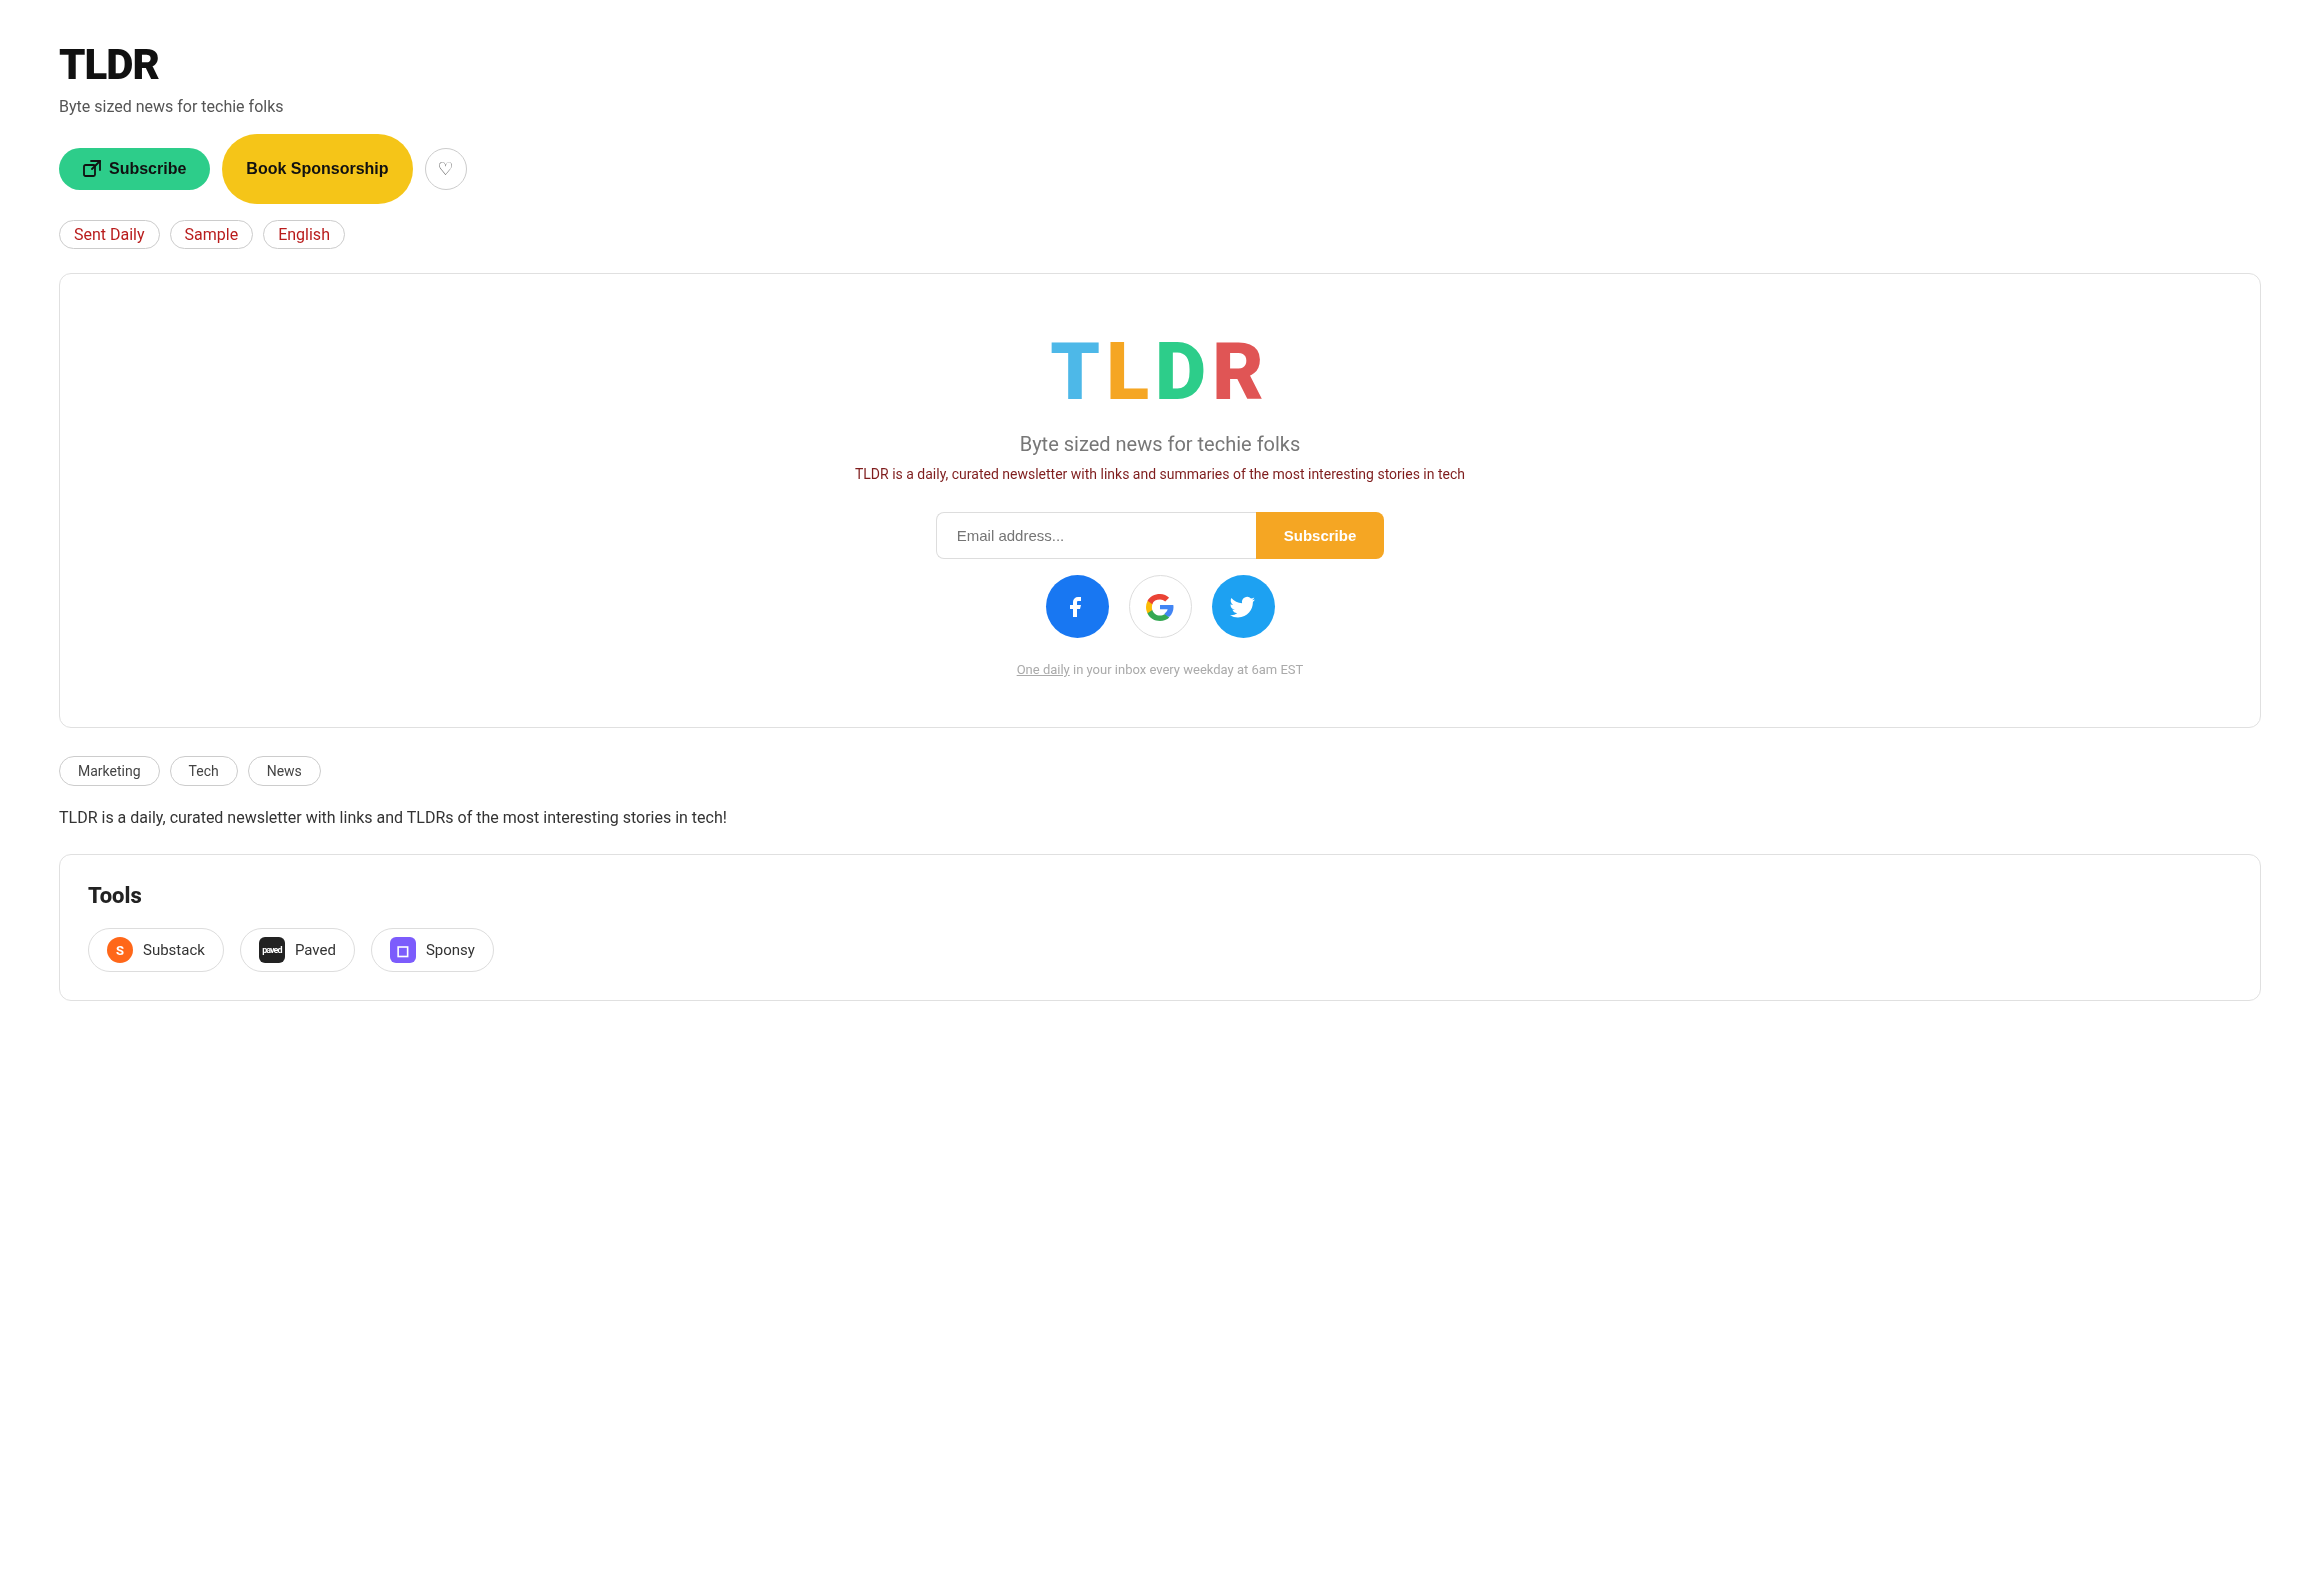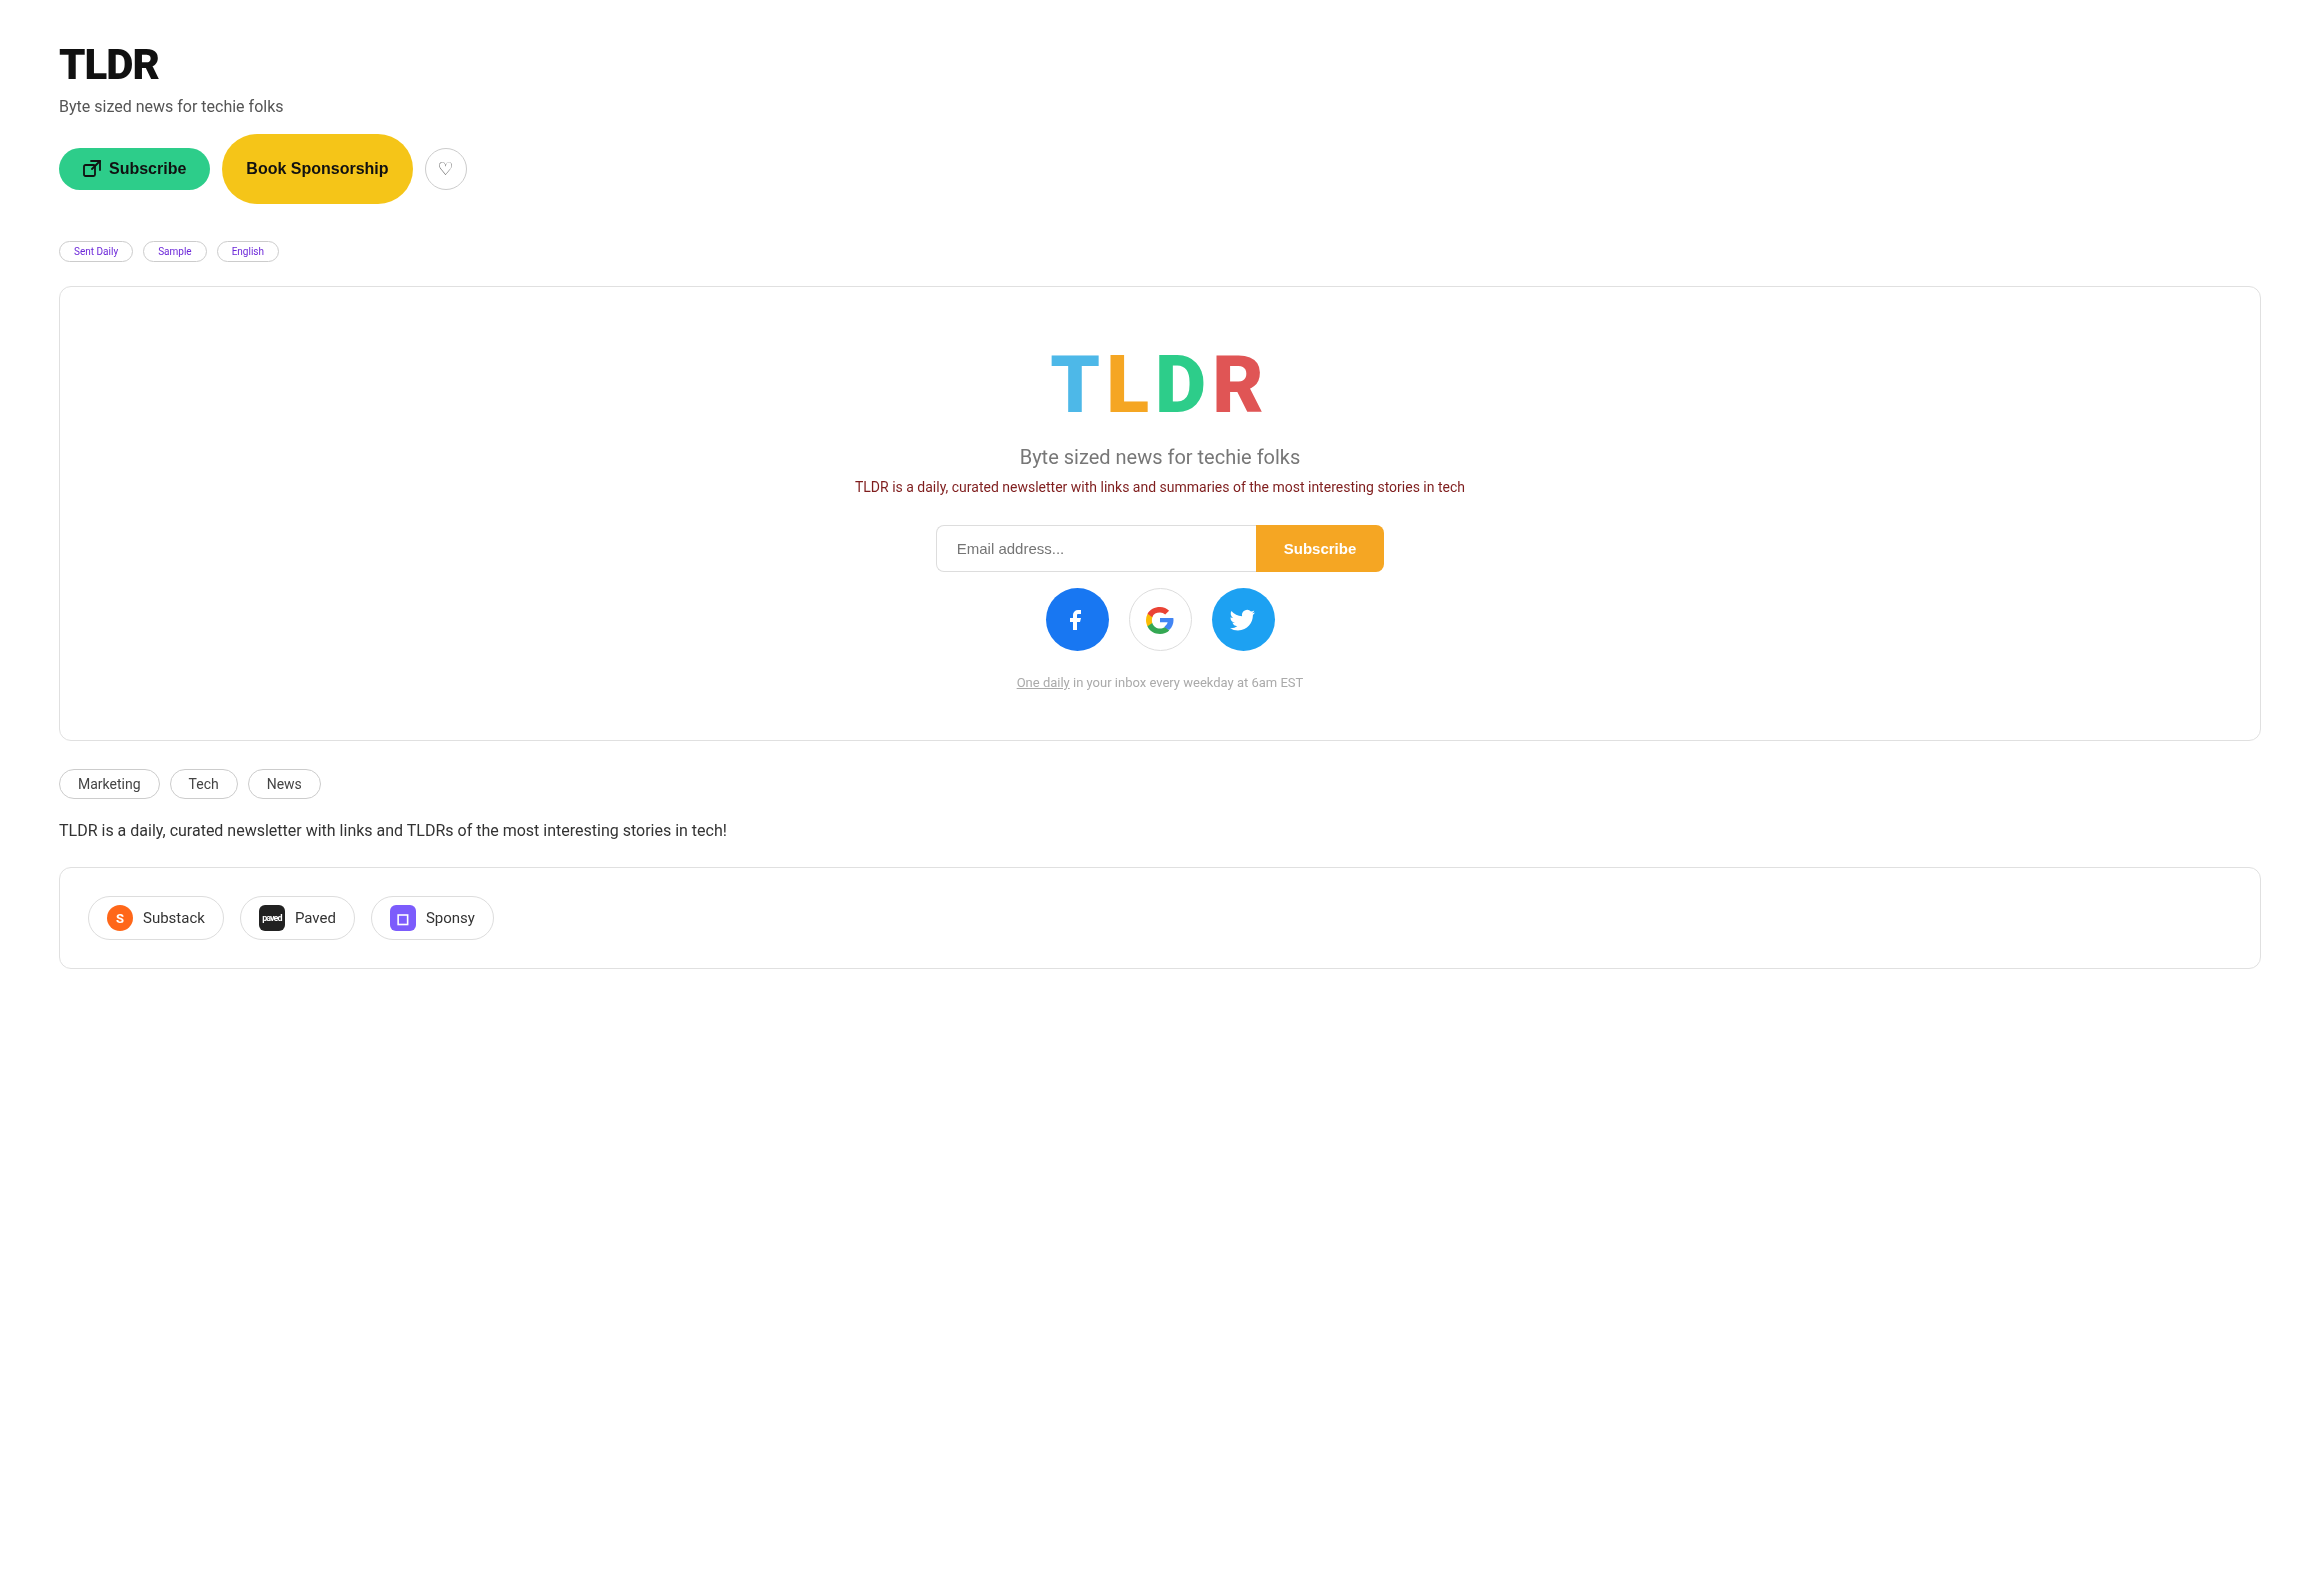--- a/index.html
+++ b/index.html
@@ -80,24 +80,23 @@
     .tags-row {
       display: flex;
       gap: 10px;
       margin-bottom: 24px;
     }
 
     .tag-pill {
       border: 1px solid #ccc;
       border-radius: 50px;
       padding: 4px 14px;
-      font-size: 10px;
-      color: #6d28d9;
-      background: #fff;
-      margin-top: 21px;
+      font-size: 16px;
+      color: #b91c1c;
+      background: #fff;
     }
 
     .preview-card {
       border: 1px solid #e0e0e0;
       border-radius: 12px;
       padding: 59px 40px 50px;
       margin-bottom: 28px;
       text-align: center;
     }
 
@@ -350,20 +349,21 @@
 
 <div class="category-tags">
   <span class="category-pill">Marketing</span>
   <span class="category-pill">Tech</span>
   <span class="category-pill">News</span>
 </div>
 
 <p class="description-text">TLDR is a daily, curated newsletter with links and TLDRs of the most interesting stories in tech!</p>
 
 <div class="tools-card">
+  <h3 class="tools-title">Tools</h3>
   <div class="tools-list">
     <div class="tool-pill">
       <div class="tool-icon tool-icon-substack">S</div>
       <span>Substack</span>
     </div>
     <div class="tool-pill">
       <div class="tool-icon tool-icon-paved" style="font-size:9px; letter-spacing:-1px;">paved</div>
       <span>Paved</span>
     </div>
     <div class="tool-pill">

